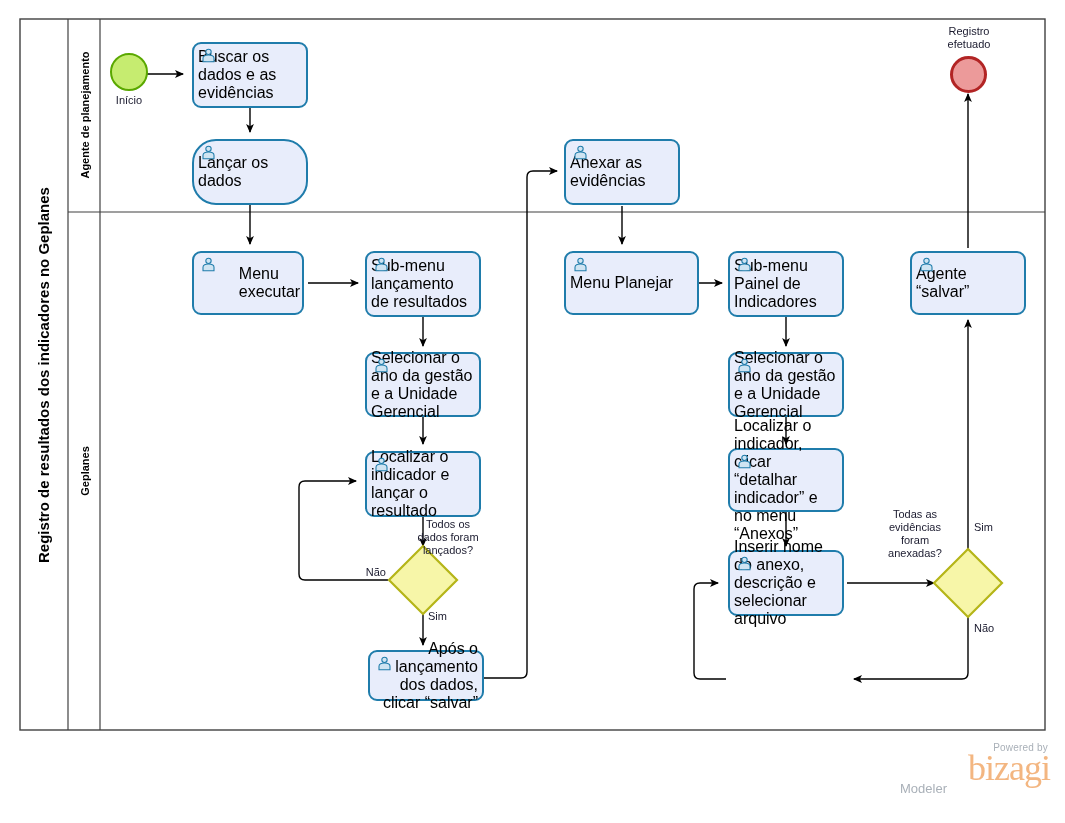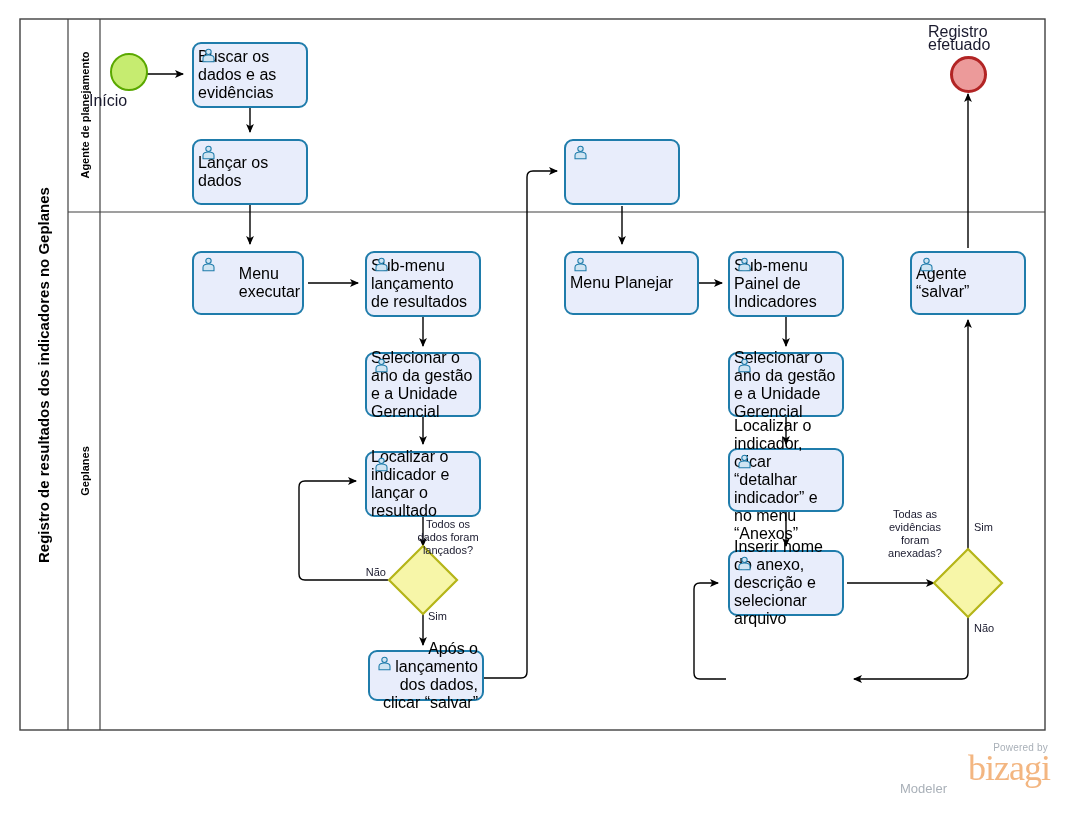--- a/index.html
+++ b/index.html
@@ -70,22 +70,23 @@
   .event-start {
     background: #c6ec70;
     border: 2px solid #5aa800;
   }
   .event-end {
     background: #ec9a9a;
     border: 3px solid #b22424;
   }
   .event-label {
     position: absolute;
-    font-size: 16px;
+    font-size: 11px;
     color: #1a1a2e;
+    text-align: center;
     font-family: "Liberation Sans", sans-serif;
     line-height: 13px;
     white-space: pre-line;
   }
   
   .edge-label {
     position: absolute;
     font-size: 11px;
     color: #1a1a2e;
     font-family: "Liberation Sans", sans-serif;
@@ -213,21 +214,21 @@
 
   <div class="task" style="left:192px; top:42px; width:116px; height:66px;">
     <svg class="task-icon" viewBox="0 0 20 18">
       <circle cx="10" cy="4.6" r="3.2" fill="#cfe4f2" stroke="#1f7cab" stroke-width="1.3"></circle>
       <path d="M3.4,16.4 L3.4,12.2 C3.4,9.6 6.3,8.4 10,8.4 C13.7,8.4 16.6,9.6 16.6,12.2 L16.6,16.4 Z" fill="#cfe4f2" stroke="#1f7cab" stroke-width="1.3"></path>
     </svg>
     <div class="ttxt">Buscar os dados e
 as evidências</div>
   </div>
 
-  <div class="task" style="left:192px; top:139px; width:116px; height:66px;">
+  <div class="task" style="left:192px; top:139px; width:116px; height:66px;border-radius:24px;">
     <svg class="task-icon" viewBox="0 0 20 18">
       <circle cx="10" cy="4.6" r="3.2" fill="#cfe4f2" stroke="#1f7cab" stroke-width="1.3"></circle>
       <path d="M3.4,16.4 L3.4,12.2 C3.4,9.6 6.3,8.4 10,8.4 C13.7,8.4 16.6,9.6 16.6,12.2 L16.6,16.4 Z" fill="#cfe4f2" stroke="#1f7cab" stroke-width="1.3"></path>
     </svg>
     <div class="ttxt">Lançar os dados</div>
   </div>
 
   <div class="task" style="left:192px; top:251px; width:112px; height:64px;padding-left:43px;">
     <svg class="task-icon" viewBox="0 0 20 18">
       <circle cx="10" cy="4.6" r="3.2" fill="#cfe4f2" stroke="#1f7cab" stroke-width="1.3"></circle>
@@ -273,20 +274,22 @@
     <div class="ttxt">Após o lançamento
 dos dados, clicar
 “salvar”</div>
   </div>
 
   <div class="task" style="left:564px; top:139px; width:116px; height:66px;">
     <svg class="task-icon" viewBox="0 0 20 18">
       <circle cx="10" cy="4.6" r="3.2" fill="#cfe4f2" stroke="#1f7cab" stroke-width="1.3"></circle>
       <path d="M3.4,16.4 L3.4,12.2 C3.4,9.6 6.3,8.4 10,8.4 C13.7,8.4 16.6,9.6 16.6,12.2 L16.6,16.4 Z" fill="#cfe4f2" stroke="#1f7cab" stroke-width="1.3"></path>
     </svg>
+    <div class="ttxt">Anexar as
+evidências</div>
   </div>
 
   <div class="task" style="left:564px; top:251px; width:135px; height:64px;">
     <svg class="task-icon" viewBox="0 0 20 18">
       <circle cx="10" cy="4.6" r="3.2" fill="#cfe4f2" stroke="#1f7cab" stroke-width="1.3"></circle>
       <path d="M3.4,16.4 L3.4,12.2 C3.4,9.6 6.3,8.4 10,8.4 C13.7,8.4 16.6,9.6 16.6,12.2 L16.6,16.4 Z" fill="#cfe4f2" stroke="#1f7cab" stroke-width="1.3"></path>
     </svg>
     <div class="ttxt">Menu Planejar</div>
   </div>
 

